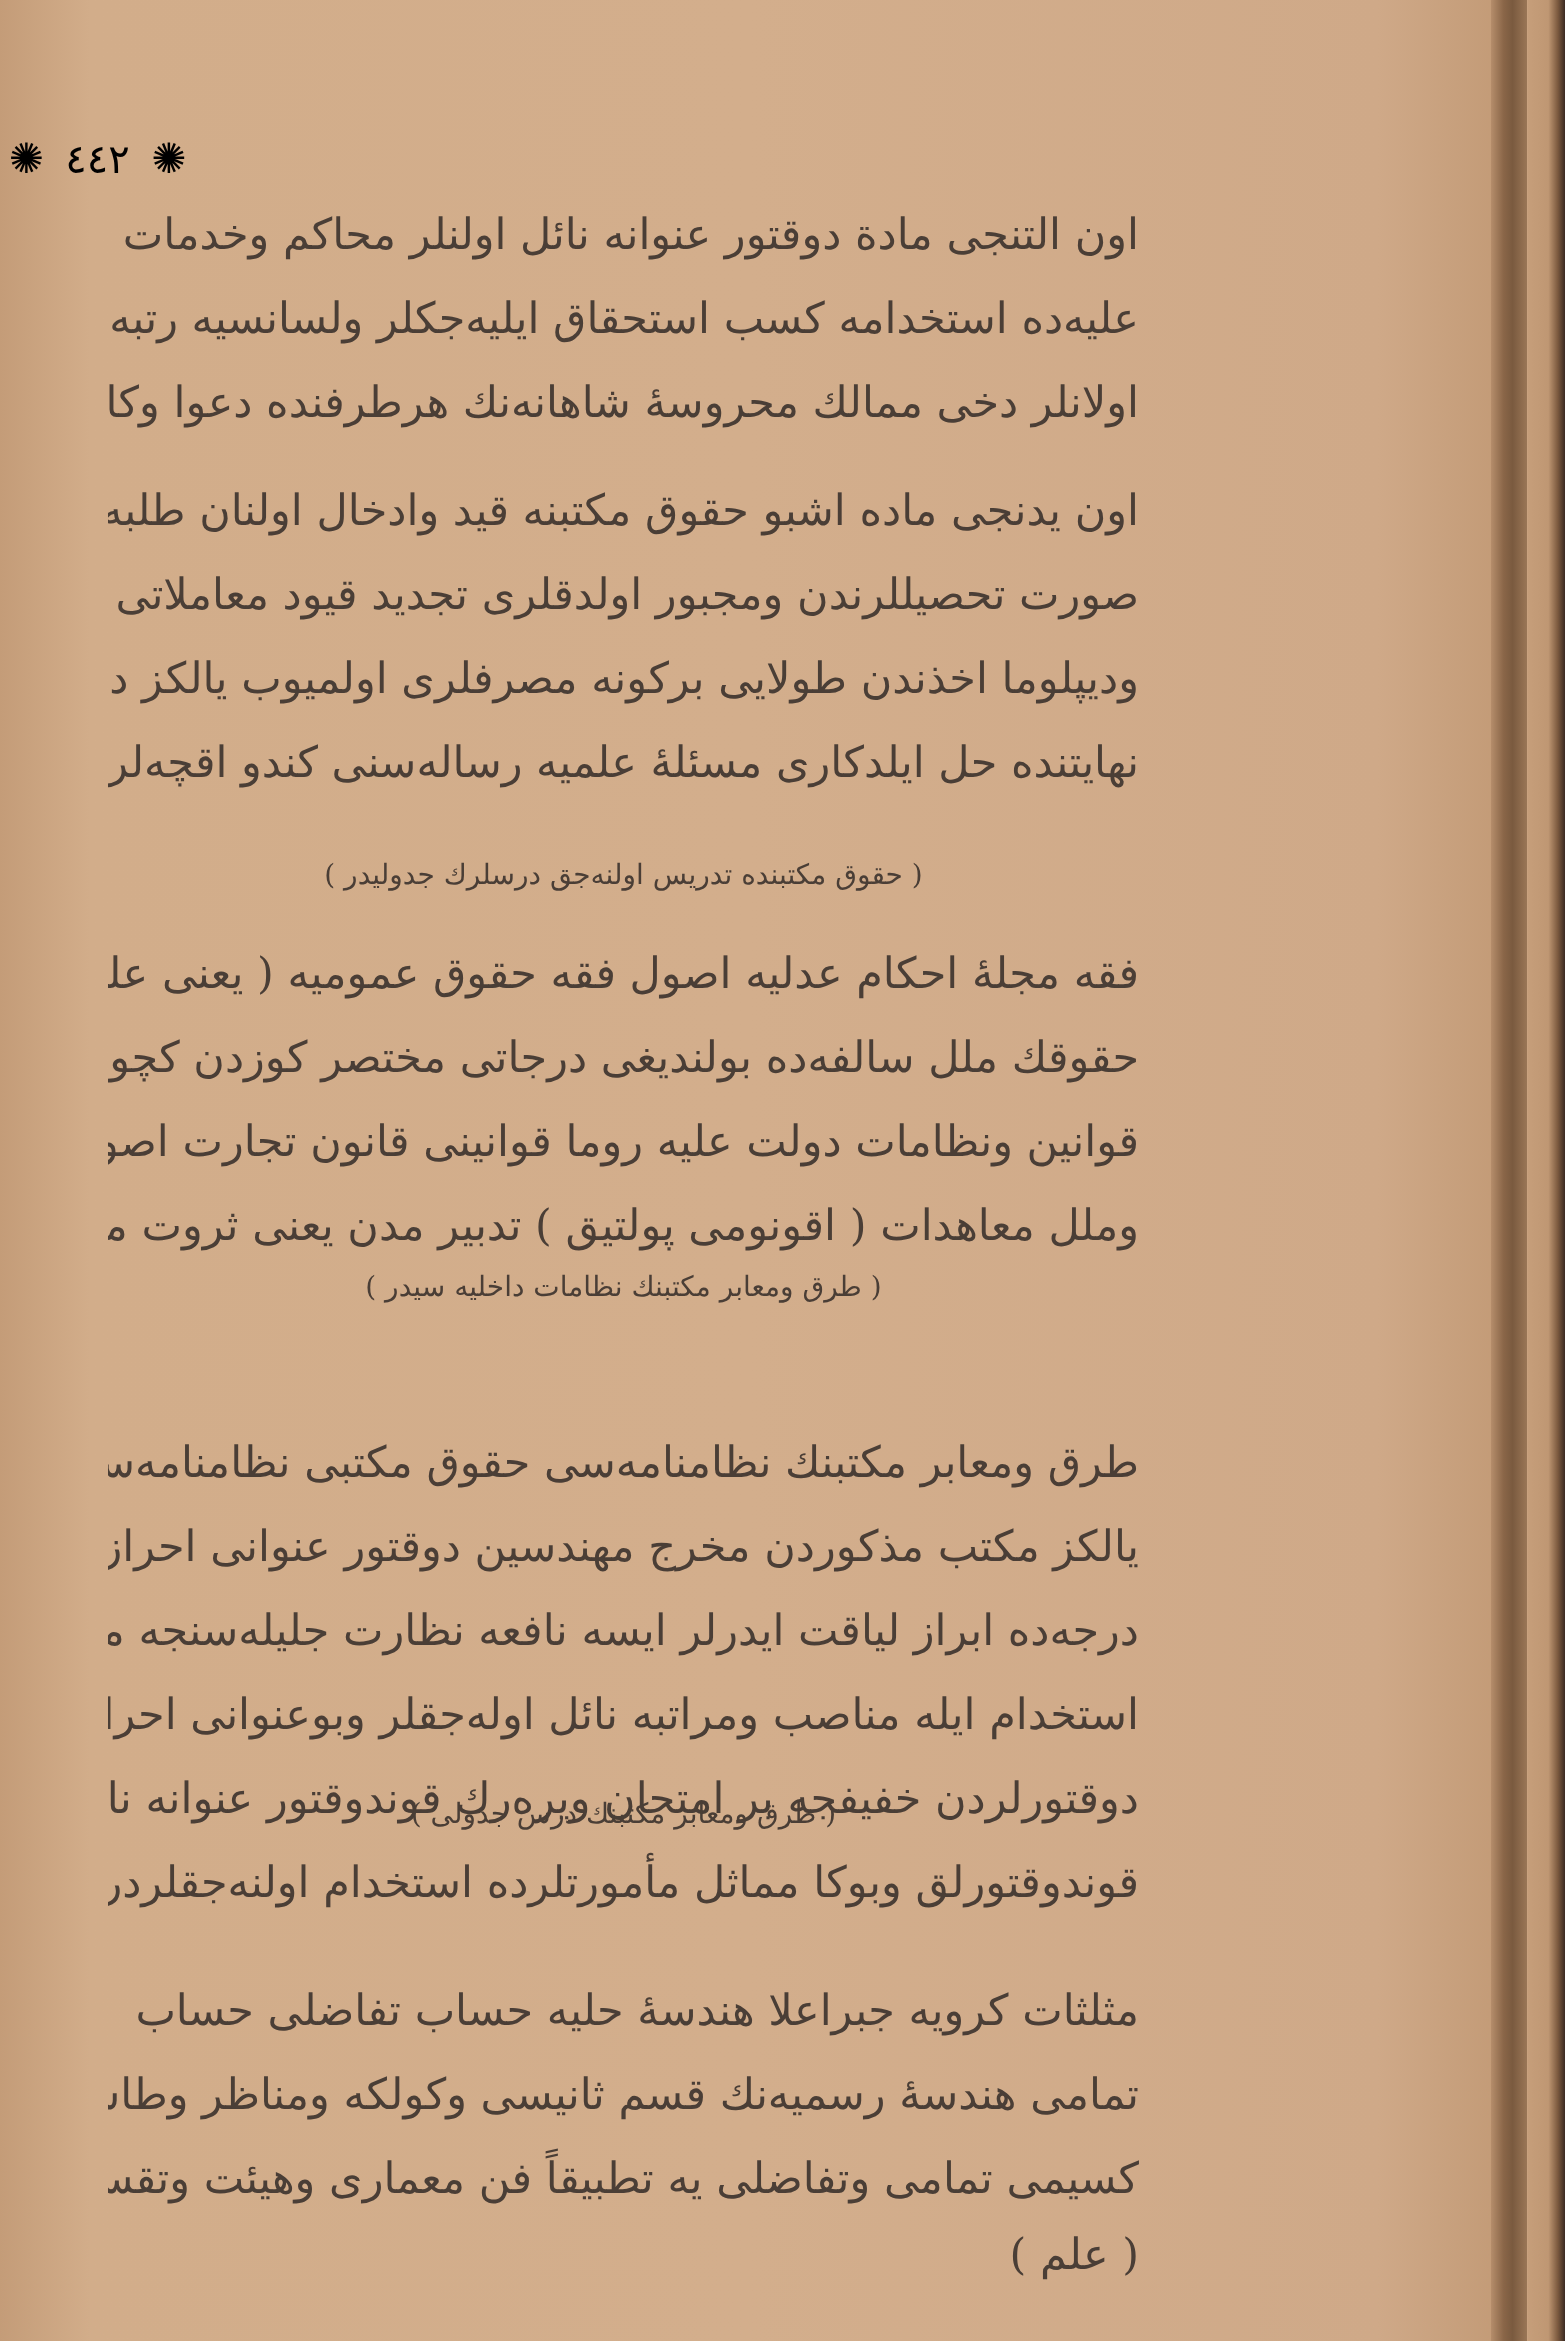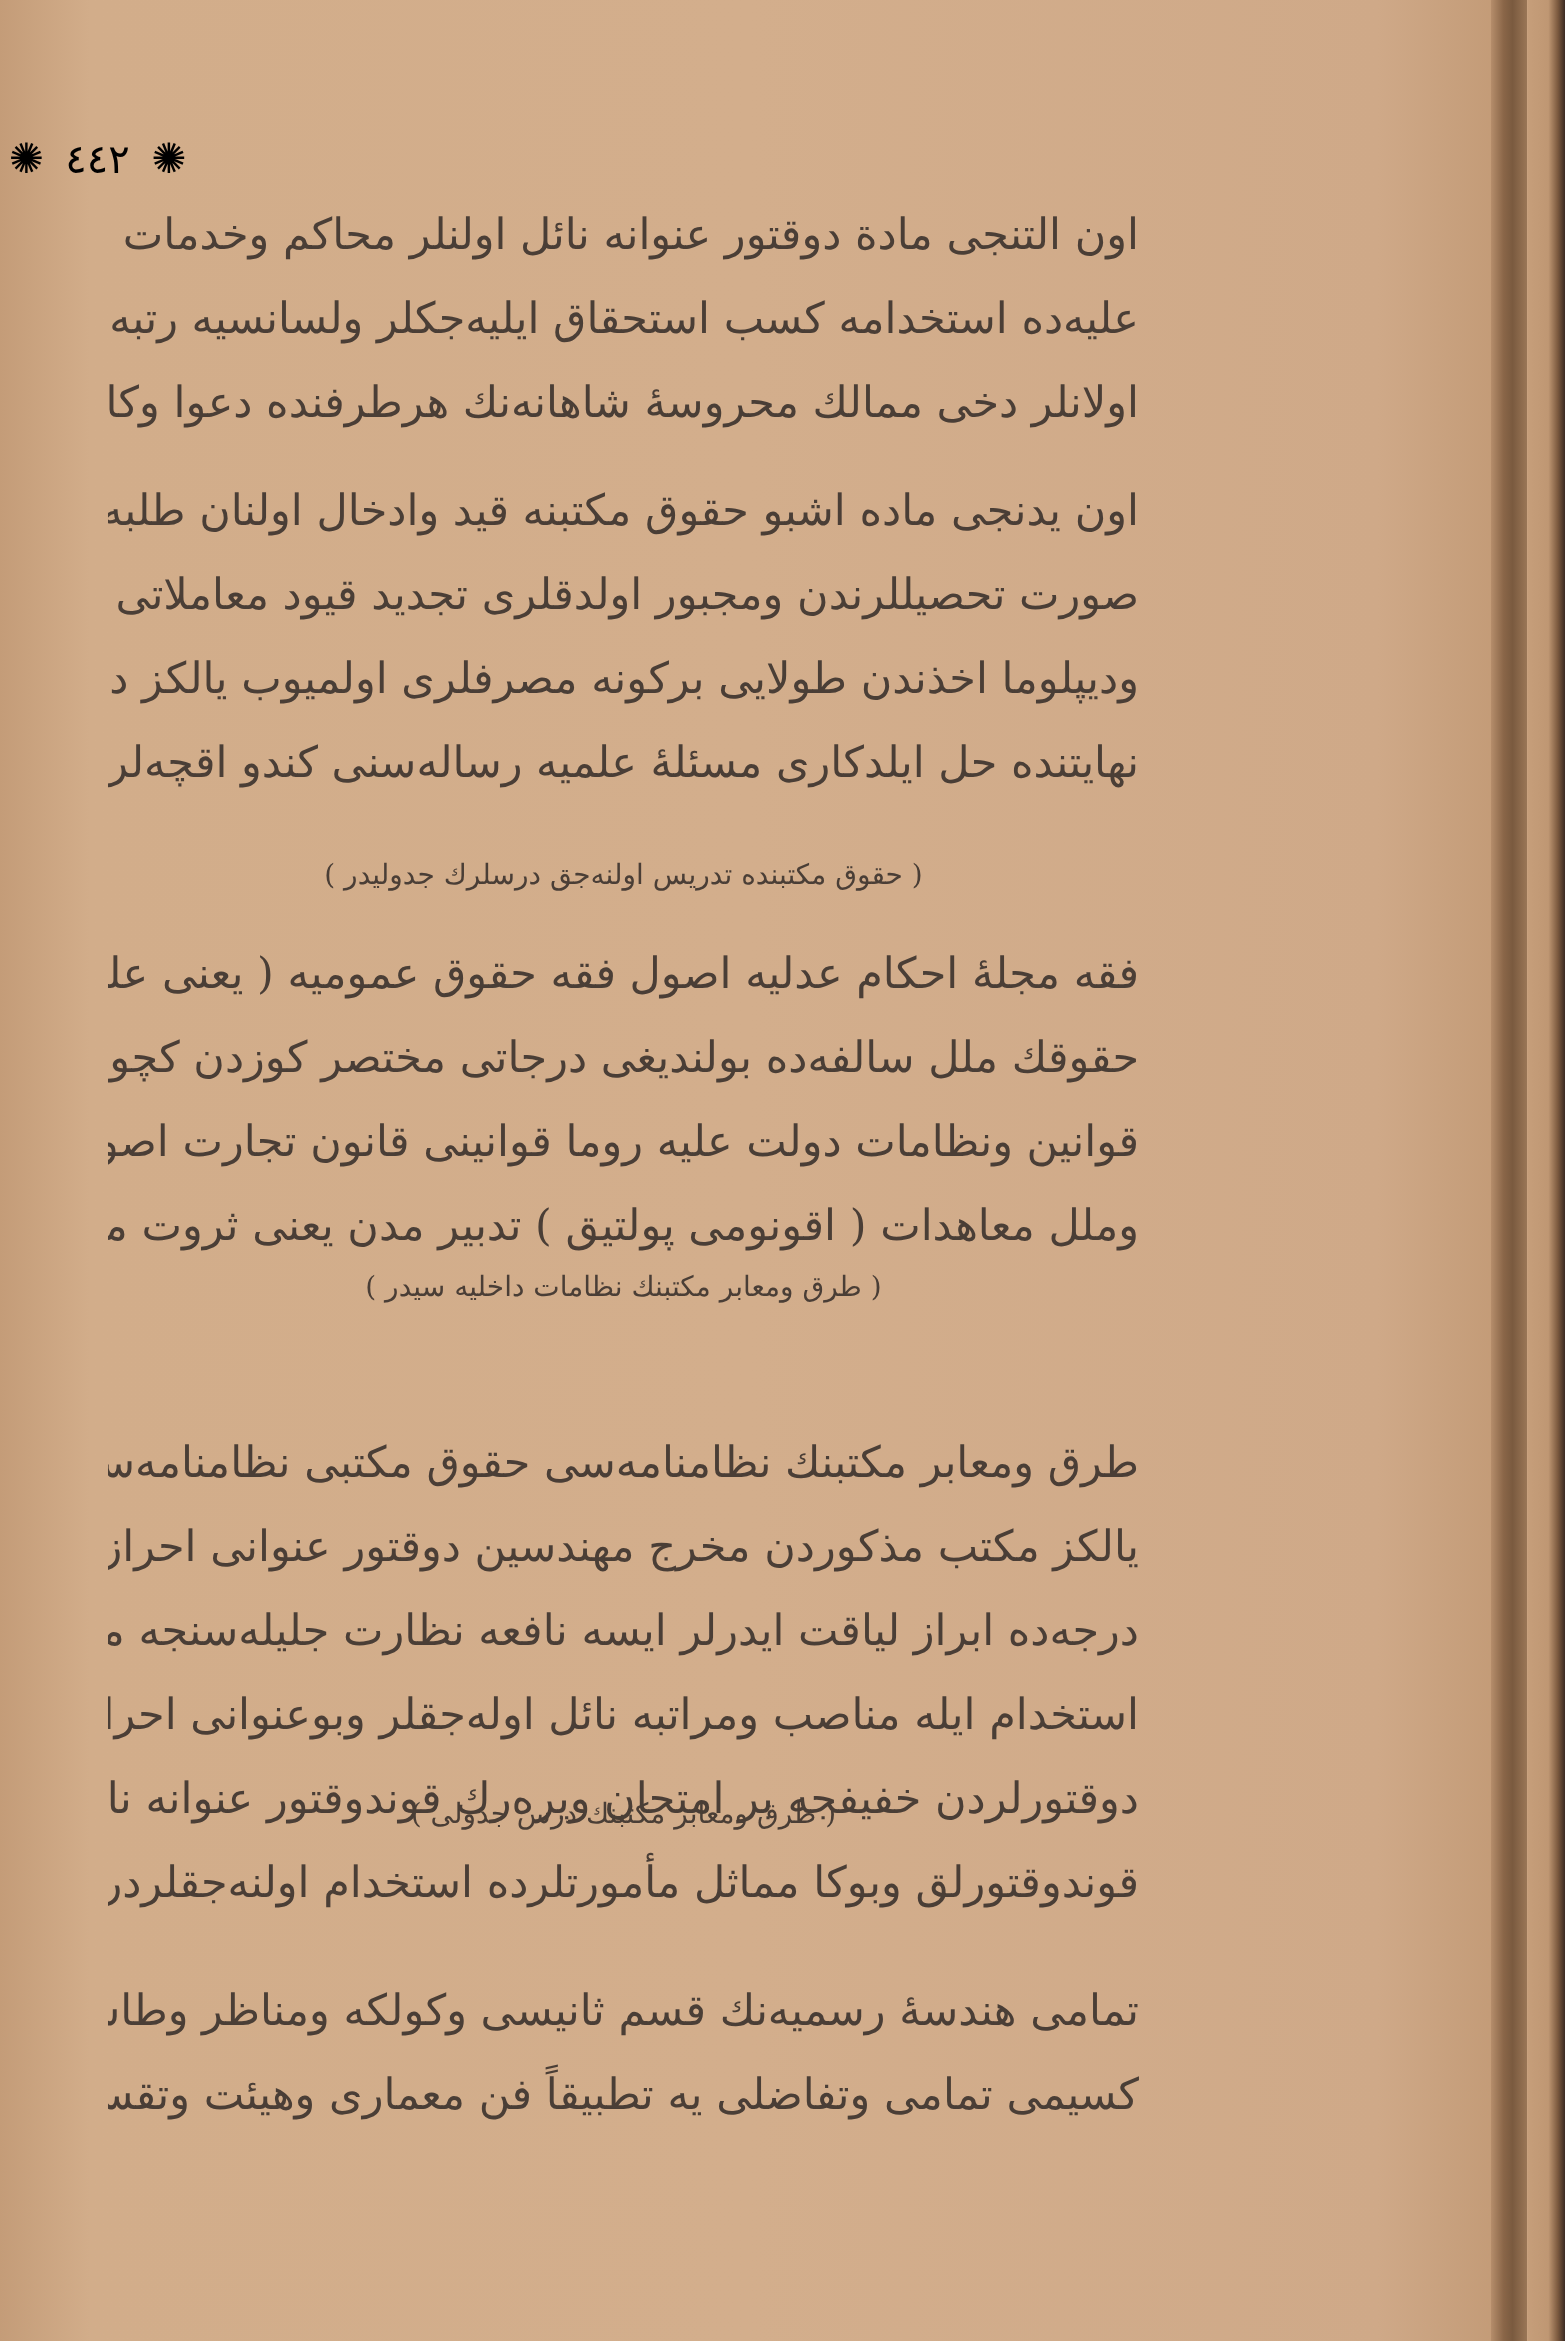--- a/index.html
+++ b/index.html
@@ -84,16 +84,18 @@
   <span class="line">یالکز مکتب مذکوردن مخرج مهندسین دوقتور عنوانی احراز ایده‌جك</span>
   <span class="line">درجه‌ده ابراز لیاقت ایدرلر ایسه نافعه نظارت جلیله‌سنجه مأمورتلرده</span>
   <span class="line">استخدام ایله مناصب ومراتبه نائل اوله‌جقلر وبوعنوانی احراز ایده‌میانلر</span>
   <span class="line">دوقتورلردن خفیفجه بر امتحان ویره‌رك قوندوقتور عنوانه نائل اولوب</span>
   <span class="line">قوندوقتورلق وبوکا مماثل مأمورتلرده استخدام اولنه‌جقلردر</span>
 </div>
 
 <div class="heading" style="top:1779px;">( طرق ومعابر مکتبنك درس جدولی )</div>
 
 <div class="text para" style="top:1968px;">
+  <span class="line">مثلثات کرویه    جبراعلا    هندسهٔ حلیه    حساب تفاضلی    حساب</span>
   <span class="line">تمامی    هندسهٔ رسمیه‌نك قسم ثانیسی    وکولکه    ومناظر    وطاش</span>
   <span class="line">کسیمی تمامی    وتفاضلی یه تطبیقاً فن معماری    وهیئت    وتقسیم اراضی</span>
+  <span class="line" style="text-align:left; padding-left:52px; line-height:69px;">( علم )</span>
 </div>
 
 
 </body></html>

